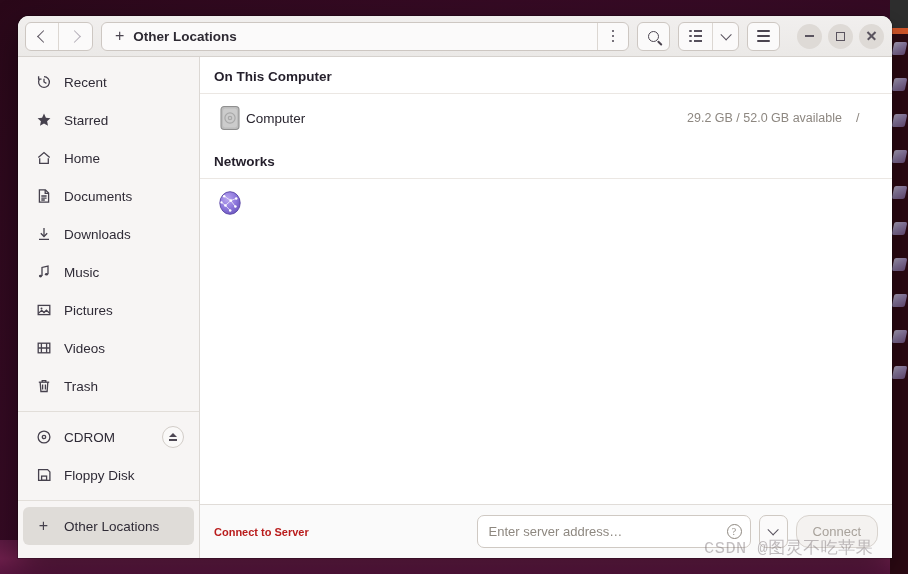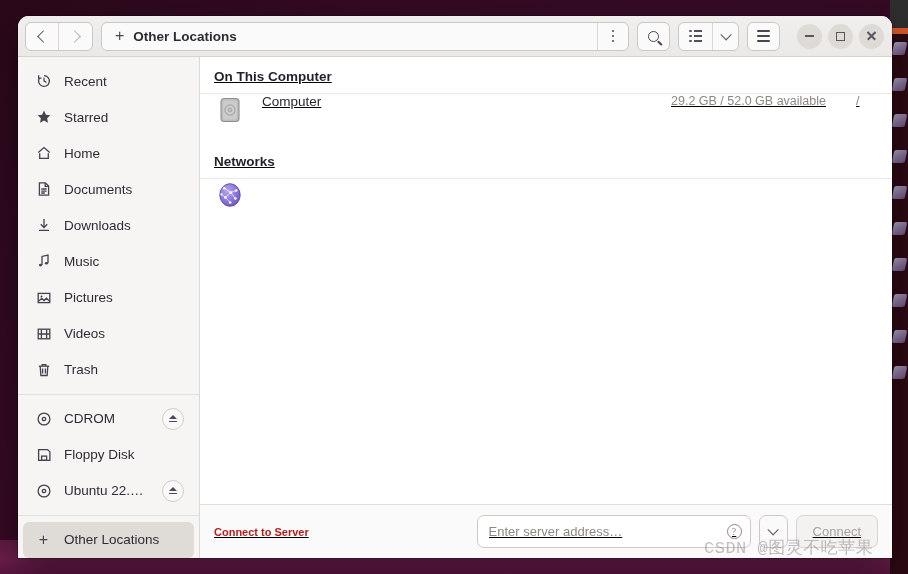--- a/index.html
+++ b/index.html
@@ -206,31 +206,31 @@
     width: 22px; height: 22px; border-radius: 50%;
     border: 1px solid #d2cdc8; background: #faf9f8;
     display:flex; align-items:center; justify-content:center; flex: none;
   }
   .eject-g { display:flex; flex-direction:column; align-items:center; gap:1.5px;}
   .eject-g .tri { width:0;height:0;border-left:4px solid transparent;border-right:4px solid transparent;border-bottom:4.5px solid #4e4854;}
   .eject-g .bar { width:8px;height:1.6px;background:#4e4854;}
   .plus-ico { font-size: 16px; color:#46414d; line-height:1; }
 
   
-  #content { flex: 1 1 auto; display: flex; flex-direction: column; min-width: 0; background:#fff;text-decoration:underline;}
+  #content { flex: 1 1 auto; display: flex; flex-direction: column; min-width: 0; background:#fff;}
   #list { flex: 1 1 auto; overflow: hidden; }
 
   .section-head {
     font-size: 13.5px; font-weight: bold; color: #241f2b;
     padding: 12px 0 9px 14px;
     border-bottom: 1px solid #ebe7e3;
   }
   .row {
-    height: 48px; display: flex; align-items: flex-start;
-    padding: 0 16px 0 14px; gap: 16px;
+    height: 48px; display: flex; align-items: center;
+    padding: 0 16px 0 14px; 
   }
   .row-icon { width: 32px; height: 32px; flex:none; display:flex; align-items:center; justify-content:center;}
   .row-name { font-size: 13.5px; color:#2a2630; flex: 1 1 auto; }
   .row-info { font-size: 12.5px; color:#8d8780; white-space: nowrap; }
   .row-mount { font-size: 12.5px; color:#8d8780; width: 34px; text-align:left; padding-left: 14px;}
 
   
   #footer {
     height: 54px; flex: none;
     border-top: 1px solid #e0dcd8;
@@ -254,21 +254,21 @@
   .help-ico {
     width: 15px; height: 15px; border-radius: 50%; border: 1.3px solid #8e8880;
     color:#8e8880; font-size: 10px; display:flex;align-items:center;justify-content:center; flex:none;
     font-family:"Liberation Serif", serif;
   }
   #server-dd {
     width: 29px; height: 33px; border: 1px solid #cfc9c3; border-radius: 7px;
     background: #fbfafa; display:flex; align-items:center; justify-content:center;
   }
   #connect-btn {
-    height: 33px; padding: 0 16px; border:1px solid #d8d3ce; border-radius: 7px;
+    height: 33px; padding: 0 16px; border:1px solid #d8d3ce; border-radius: 13px;
     background: #f4f2f0; color:#a8a29b; font-size: 13px;
     display:flex; align-items:center; justify-content:center;
   }
 
   
   #watermark {
     position: absolute; left: 704px; top: 536px;
     font-size: 17px; color: rgba(120,110,115,.45);
     letter-spacing: .5px; white-space: nowrap; pointer-events: none;
     font-family: Liberation Mono, monospace;
@@ -492,35 +492,20 @@
       <div class="side-item">
         <span class="side-icon">
           <svg width="16" height="16" viewBox="0 0 16 16" fill="none" stroke="#46414d" stroke-width="1.3">
             <path d="M2.6 2.6h9l2.3 2.3v8.5H2.6z"></path>
               <rect x="5.6" y="9.1" width="5" height="4.2"></rect>
           </svg>
         </span>
         <span class="side-label">Floppy Disk</span>
       </div>
 
-      <div class="side-item">
-        <span class="side-icon">
-          <svg width="16" height="16" viewBox="0 0 16 16" fill="none" stroke="#46414d" stroke-width="1.3">
-            <circle cx="8" cy="8" r="5.9"></circle>
-              <circle cx="8" cy="8" r="1.7"></circle>
-          </svg>
-        </span>
-        <span class="side-label">Ubuntu 22.0…</span>
-        <span class="eject">
-          <span class="eject-g">
-              <span class="tri"></span>
-              <span class="bar"></span>
-            </span>
-        </span>
-      </div>
 
       <div class="side-sep"></div>
 
       <div class="side-item selected">
         <span class="side-icon plus-ico">+</span>
         <span class="side-label">Other Locations</span>
       </div>
     </div>
 
     <div id="content">

